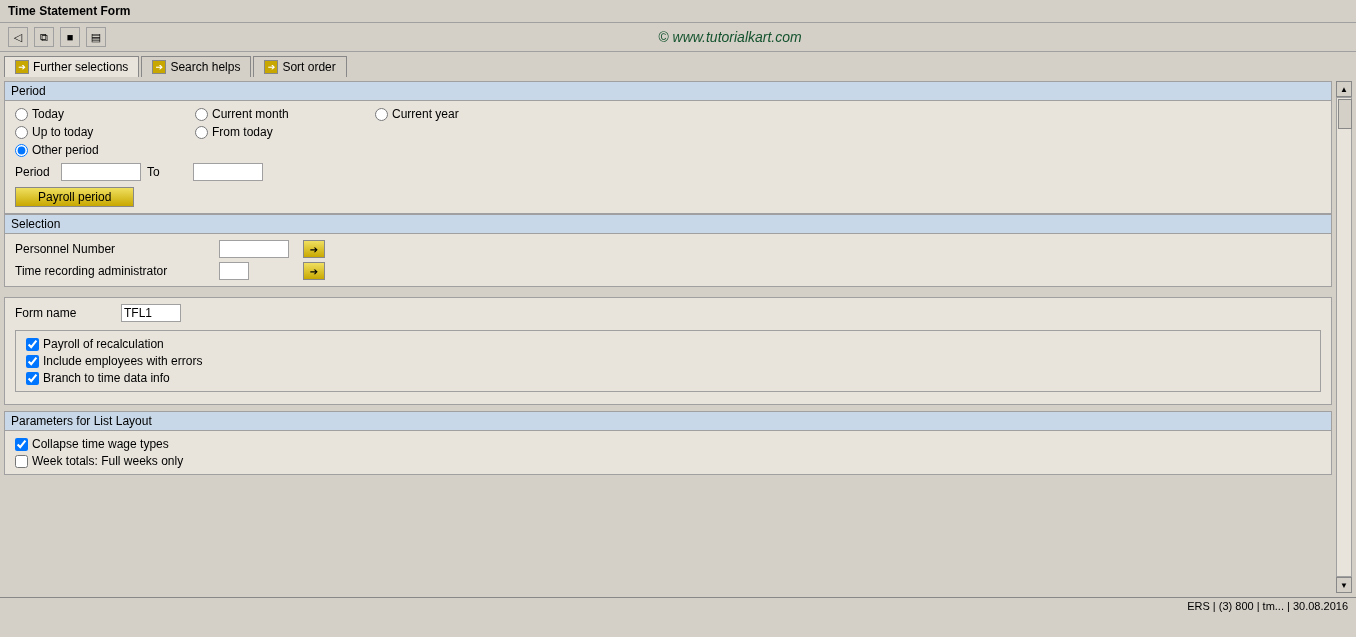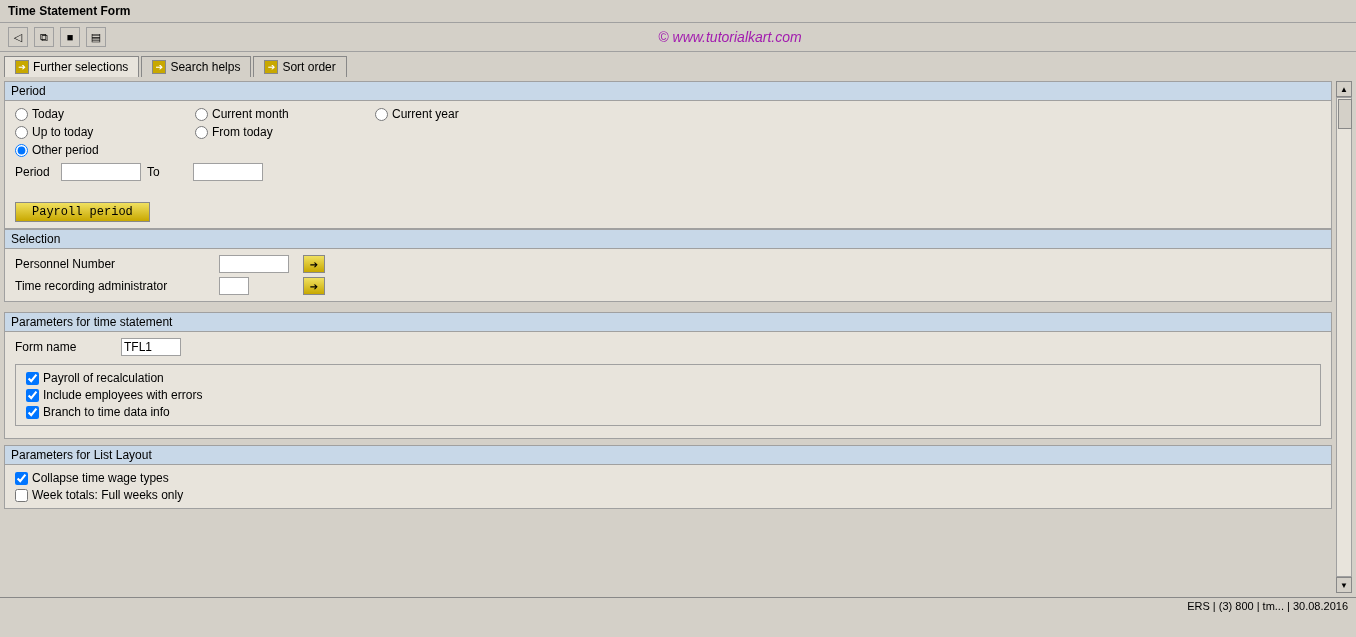--- a/index.html
+++ b/index.html
@@ -31,21 +31,21 @@
       border: 1px solid #a0a0a0;
       display: flex;
       align-items: center;
       justify-content: center;
       cursor: pointer;
       font-size: 11px;
     }
     .watermark {
       flex: 1;
       text-align: center;
-      color: #a21caf;
+      color: #14532d;
       font-size: 14px;
       font-style: italic;
     }
     .tab-bar {
       display: flex;
       padding: 4px 4px 0 4px;
       background: #d4d0c8;
       gap: 2px;
     }
     .tab-btn {
@@ -115,27 +115,26 @@
     .period-input-row label {
       min-width: 40px;
     }
     input[type="text"] {
       border: 1px solid #a0a0a0;
       background: white;
       padding: 1px 2px;
       font-size: 12px;
     }
     .payroll-btn {
-      margin-top: 21px;
-      padding: 2px 16px;
+      margin-top: 6px;
+      padding: 2px 22px;
       background: linear-gradient(to bottom, #f0e060, #c8a800);
       border: 1px solid #888;
       cursor: pointer;
       font-size: 12px;
-      font-family: Liberation Mono, monospace;
     }
     .selection-grid {
       display: grid;
       grid-template-columns: 200px 80px 30px;
       align-items: center;
       gap: 4px 4px;
       padding: 6px 10px;
     }
     .select-icon-btn {
       width: 22px;
@@ -332,21 +331,20 @@
 
         <span>Time recording administrator</span>
         <input type="text" style="width: 30px;">
         <div class="select-icon-btn">➔</div>
       </div>
     </div>
 
     <div style="height:10px;"></div>
 
     <div class="params-section">
-      <div class="params-title">Parameters for time statement</div>
       <div class="params-content">
         <div class="form-name-row">
           <label>Form name</label>
           <input type="text" style="width: 60px;" value="TFL1">
         </div>
         <div class="date-selection-box">
           <div class="date-selection-content">
             <div class="checkbox-row">
               <input type="checkbox" checked="" style="">
               <label>Payroll of recalculation</label>

